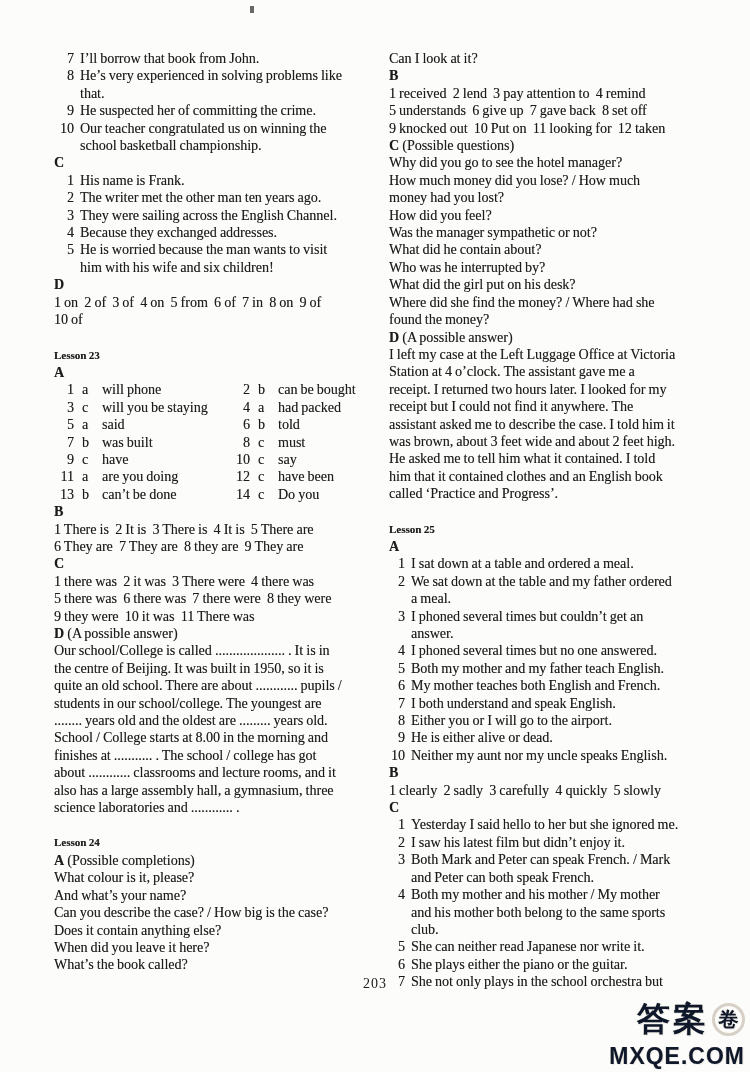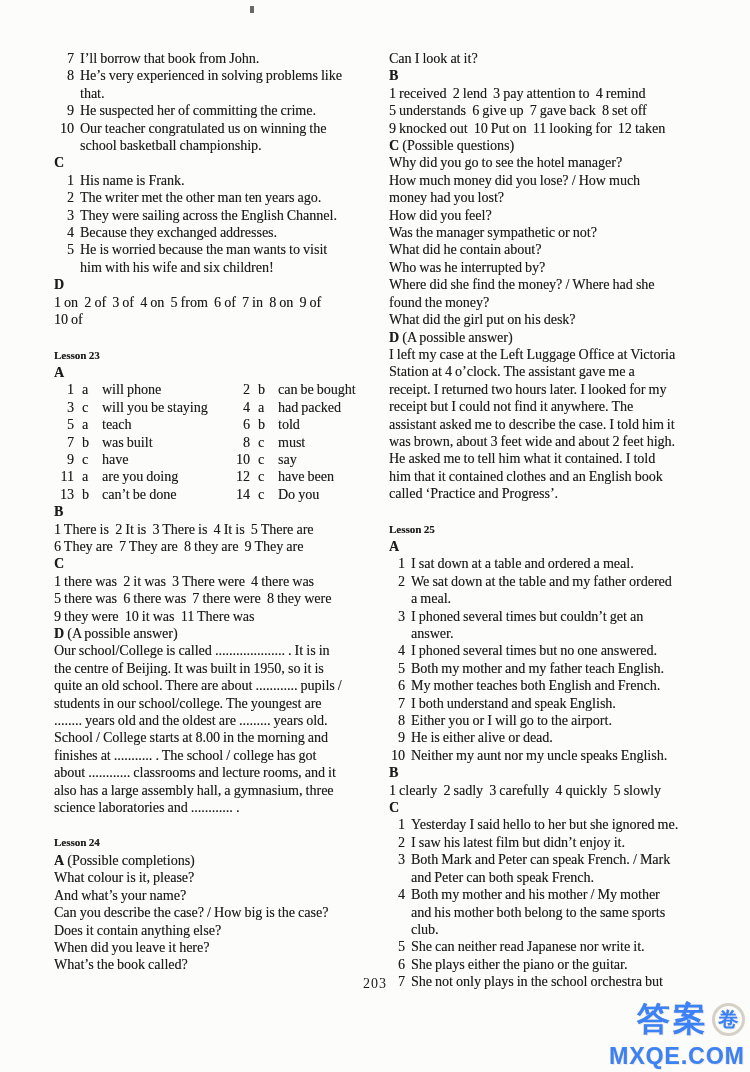--- a/index.html
+++ b/index.html
@@ -24,21 +24,21 @@
   .grow{display:flex;}
   .g-n1{flex:none;width:20px;text-align:right;}
   .g-l1{flex:none;width:14px;margin-left:8px;}
   .g-t1{flex:none;width:118px;margin-left:6px;}
   .g-n2{flex:none;width:30px;text-align:right;}
   .g-l2{flex:none;width:14px;margin-left:8px;}
   .g-t2{flex:1;margin-left:6px;}
   .page-number{position:absolute;left:347px;top:976px;width:40px;text-align:right;
        font-size:14px;letter-spacing:1px;}
   .watermark{position:absolute;right:5px;bottom:2px;text-align:right;
-       color:#3b82f6;font-family:"Liberation Sans","DejaVu Sans",sans-serif;}
+       color:#0f172a;font-family:"Liberation Sans","DejaVu Sans",sans-serif;}
   .wm-logo{display:flex;align-items:center;justify-content:flex-end;gap:3px;
        font-weight:bold;font-size:33px;letter-spacing:3px;
        text-shadow:1px 1px 0 #efece6, -0.5px -0.5px 0 #c3bcb0;}
   .wm-circle{width:33px;height:33px;border:3px solid #d6d0c6;border-radius:50%;
        display:inline-flex;align-items:center;justify-content:center;
        font-size:20px;letter-spacing:0;box-sizing:border-box;}
   .wm-site{font-weight:bold;font-size:23px;letter-spacing:1px;margin-top:1px;
        text-shadow:1px 1px 0 #efece6, -0.5px -0.5px 0 #c3bcb0;}
 </style>
 </head>
@@ -105,21 +105,21 @@
           <span class="g-n1">3</span>
           <span class="g-l1">c</span>
           <span class="g-t1">will you be staying</span>
           <span class="g-n2">4</span>
           <span class="g-l2">a</span>
           <span class="g-t2">had packed</span>
         </div>
         <div class="grow">
           <span class="g-n1">5</span>
           <span class="g-l1">a</span>
-          <span class="g-t1">teach</span>
+          <span class="g-t1">said</span>
           <span class="g-n2">6</span>
           <span class="g-l2">b</span>
           <span class="g-t2">told</span>
         </div>
         <div class="grow">
           <span class="g-n1">7</span>
           <span class="g-l1">b</span>
           <span class="g-t1">was built</span>
           <span class="g-n2">8</span>
           <span class="g-l2">c</span>
@@ -184,23 +184,23 @@
 5 understands  6 give up  7 gave back  8 set off
 9 knocked out  10 Put on  11 looking for  12 taken</div>
       <div class="line"><span class="label">C</span><span> (Possible questions)</span></div>
       <div class="para">Why did you go to see the hotel manager?</div>
       <div class="para">How much money did you lose? / How much
 money had you lost?</div>
       <div class="para">How did you feel?</div>
       <div class="para">Was the manager sympathetic or not?</div>
       <div class="para">What did he contain about?</div>
       <div class="para">Who was he interrupted by?</div>
+      <div class="para">What did the girl put on his desk?</div>
       <div class="para">Where did she find the money? / Where had she
 found the money?</div>
-      <div class="para">What did the girl put on his desk?</div>
       <div class="line"><span class="label">D</span><span> (A possible answer)</span></div>
       <div class="para">I left my case at the Left Luggage Office at Victoria
 Station at 4 o’clock. The assistant gave me a
 receipt. I returned two hours later. I looked for my
 receipt but I could not find it anywhere. The
 assistant asked me to describe the case. I told him it
 was brown, about 3 feet wide and about 2 feet high.
 He asked me to tell him what it contained. I told
 him that it contained clothes and an English book
 called ‘Practice and Progress’.</div>

